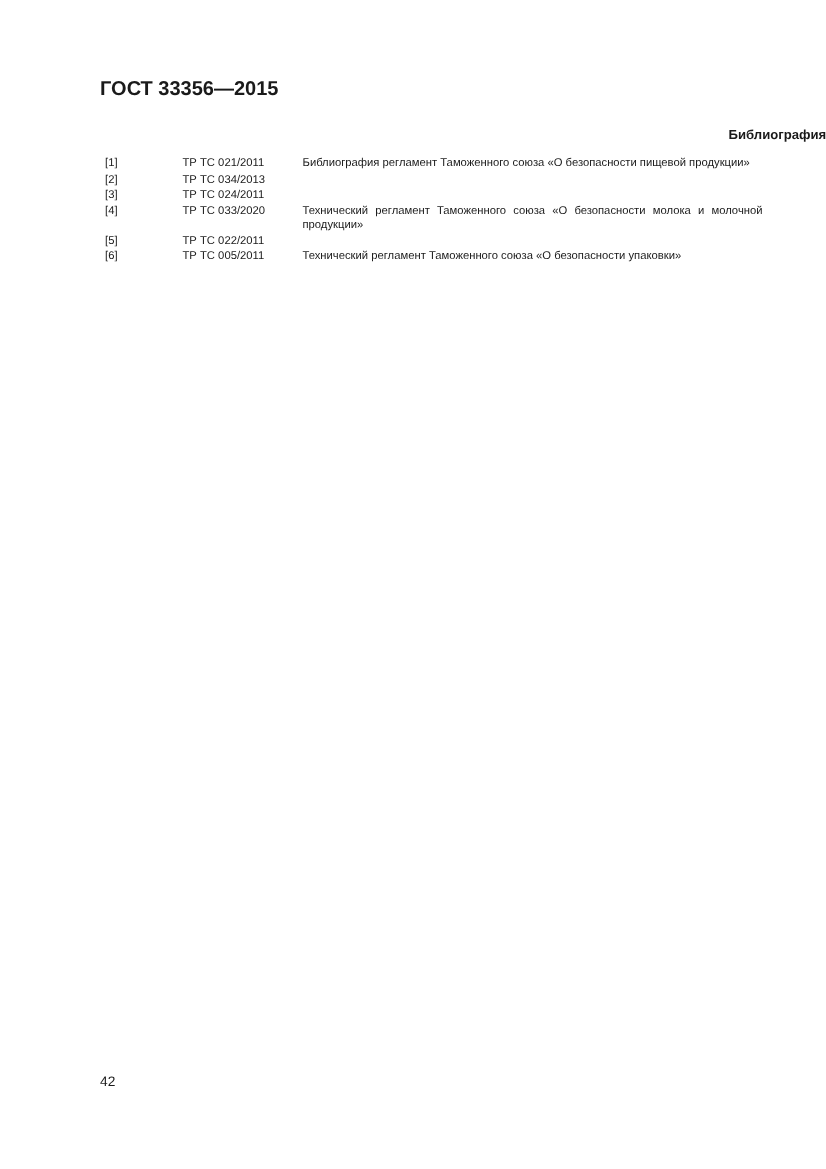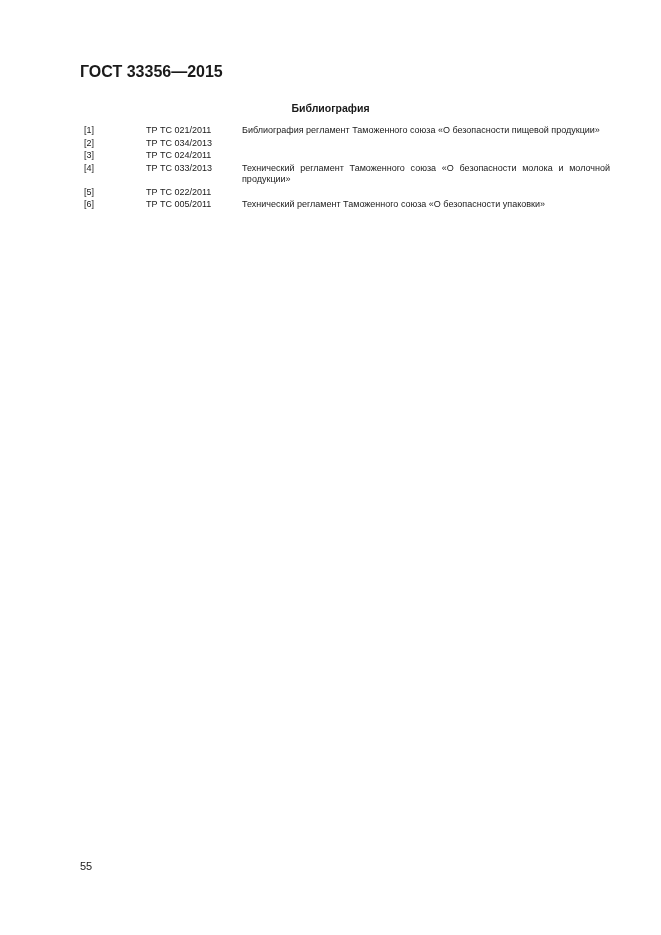--- a/index.html
+++ b/index.html
@@ -10,21 +10,21 @@
       font-family: "Liberation Sans", sans-serif;
       color: #1a1a1a;
       overflow: hidden;
     }
     .header {
       position: absolute; left: 80px; top: 63px;
       font-size: 16px; font-weight: bold;
     }
     .title {
       position: absolute; left: 0; width: 661px; top: 102px;
-      text-align: center; font-size: 10.5px; font-weight: bold;
+      text-align: right; font-size: 10.5px; font-weight: bold;
       box-sizing: border-box;
     }
     .biblio {
       position: absolute; left: 84px; top: 125px; width: 526px;
       font-size: 9px; line-height: 11.5px;
     }
     .entry { display: flex; margin-bottom: 1px; }
     .num { width: 24px; flex: none; }
     .code { width: 96px; flex: none; margin-left: 38px; }
     .text { flex: 1; text-align: justify; }
@@ -49,27 +49,27 @@
   <div class="entry">
     <span class="num">[2]</span>
     <span class="code">ТР ТС 034/2013</span>
   </div>
   <div class="entry">
     <span class="num">[3]</span>
     <span class="code">ТР ТС 024/2011</span>
   </div>
   <div class="entry">
     <span class="num">[4]</span>
-    <span class="code">ТР ТС 033/2013</span>
+    <span class="code">ТР ТС 033/2020</span>
     <span class="text">Технический регламент Таможенного союза «О безопасности молока и молочной продукции»</span>
   </div>
   <div class="entry">
     <span class="num">[5]</span>
     <span class="code">ТР ТС 022/2011</span>
   </div>
   <div class="entry">
     <span class="num">[6]</span>
     <span class="code">ТР ТС 005/2011</span>
     <span class="text">Технический регламент Таможенного союза «О безопасности упаковки»</span>
   </div>
 </div>
 
-<div class="page-num">55</div>
+<div class="page-num">42</div>
 
 </body></html>

